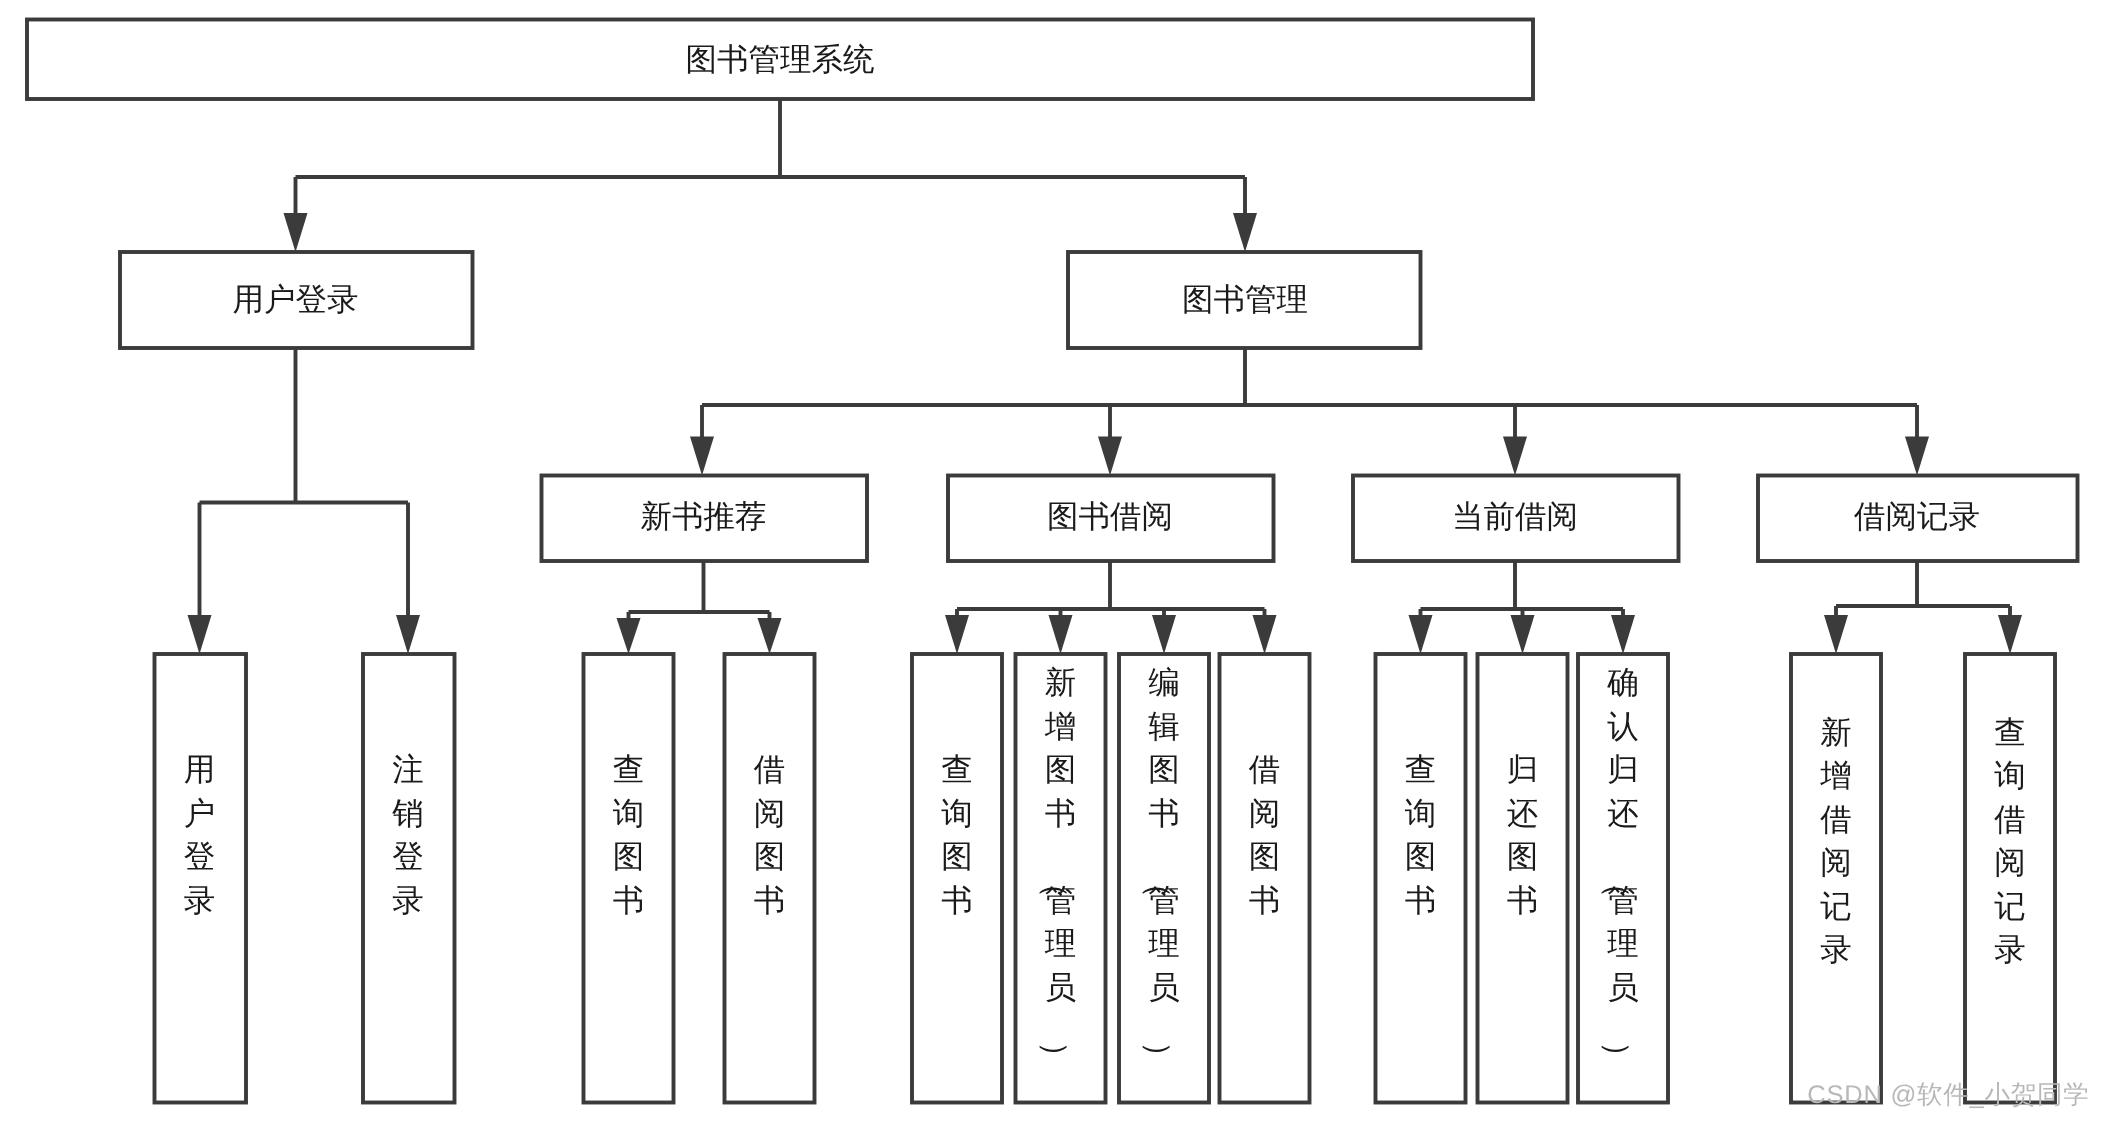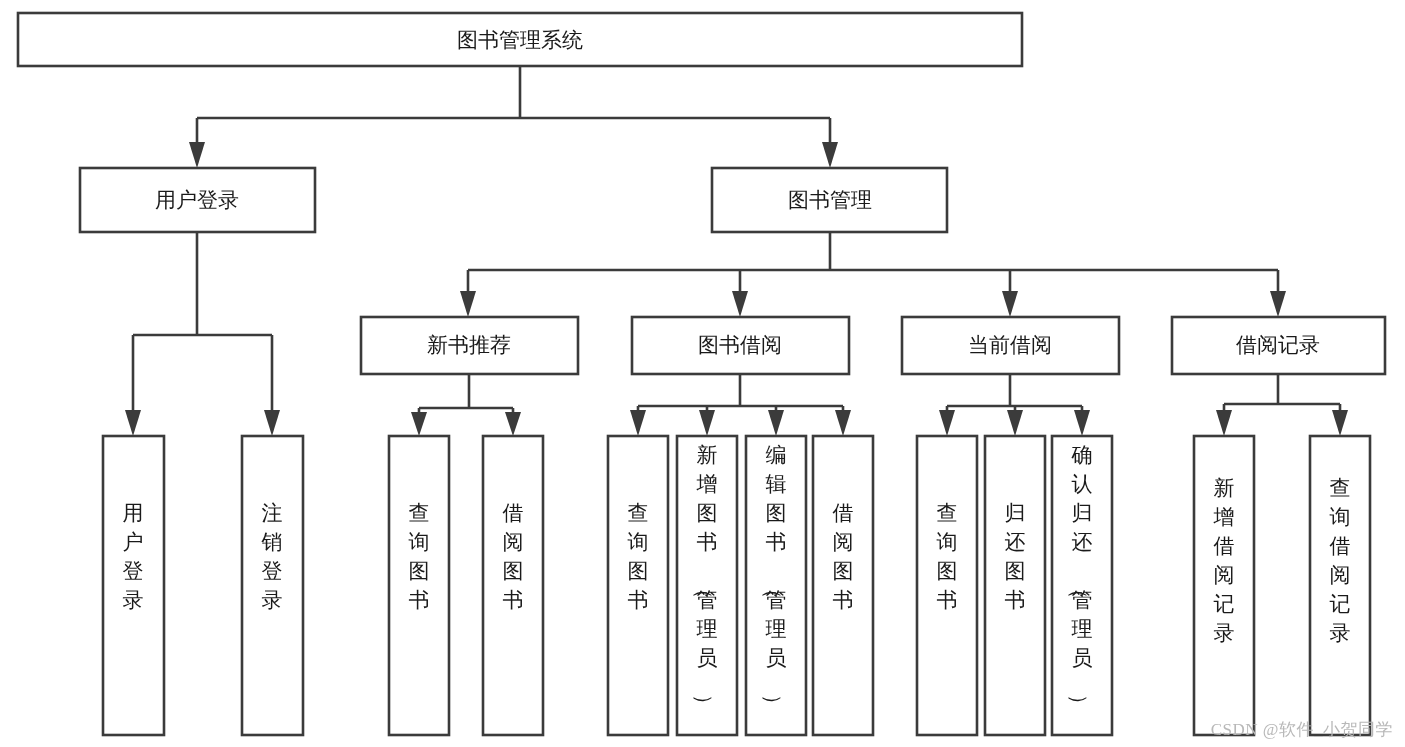--- a/index.html
+++ b/index.html
@@ -52,21 +52,21 @@
   .node-label-v {
     font-family: "Liberation Sans", "DejaVu Sans", sans-serif;
     font-size: 21px;
     fill: #1a1a1a;
     text-anchor: middle;
   }
   .watermark {
     position: absolute;
     right: 12px;
     bottom: 6px;
-    font-family: Liberation Serif, serif;
+    font-family: Liberation Sans, sans-serif;
     font-size: 17px;
     color: #b8b8b8;
     letter-spacing: 0.5px;
     white-space: nowrap;
     user-select: none;
   }
 </style>
 </head>
 <body>
 

